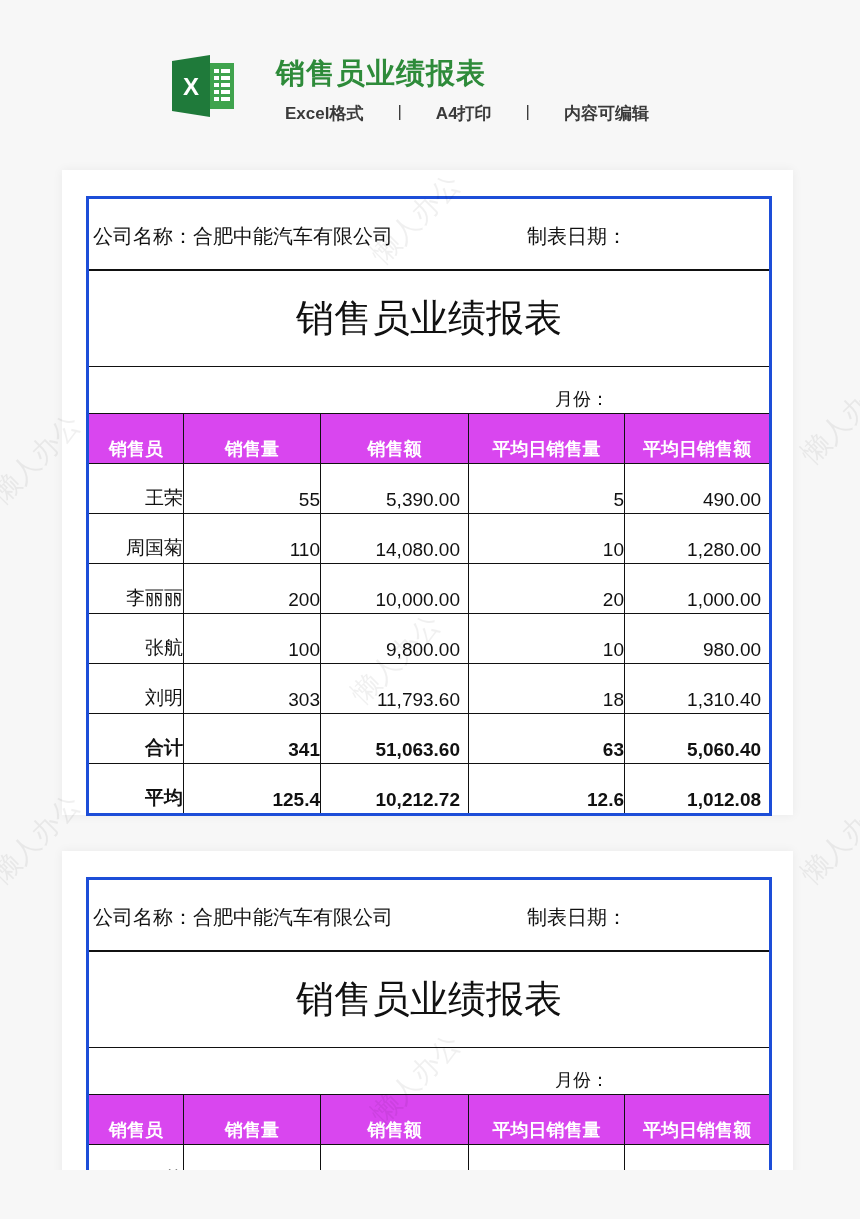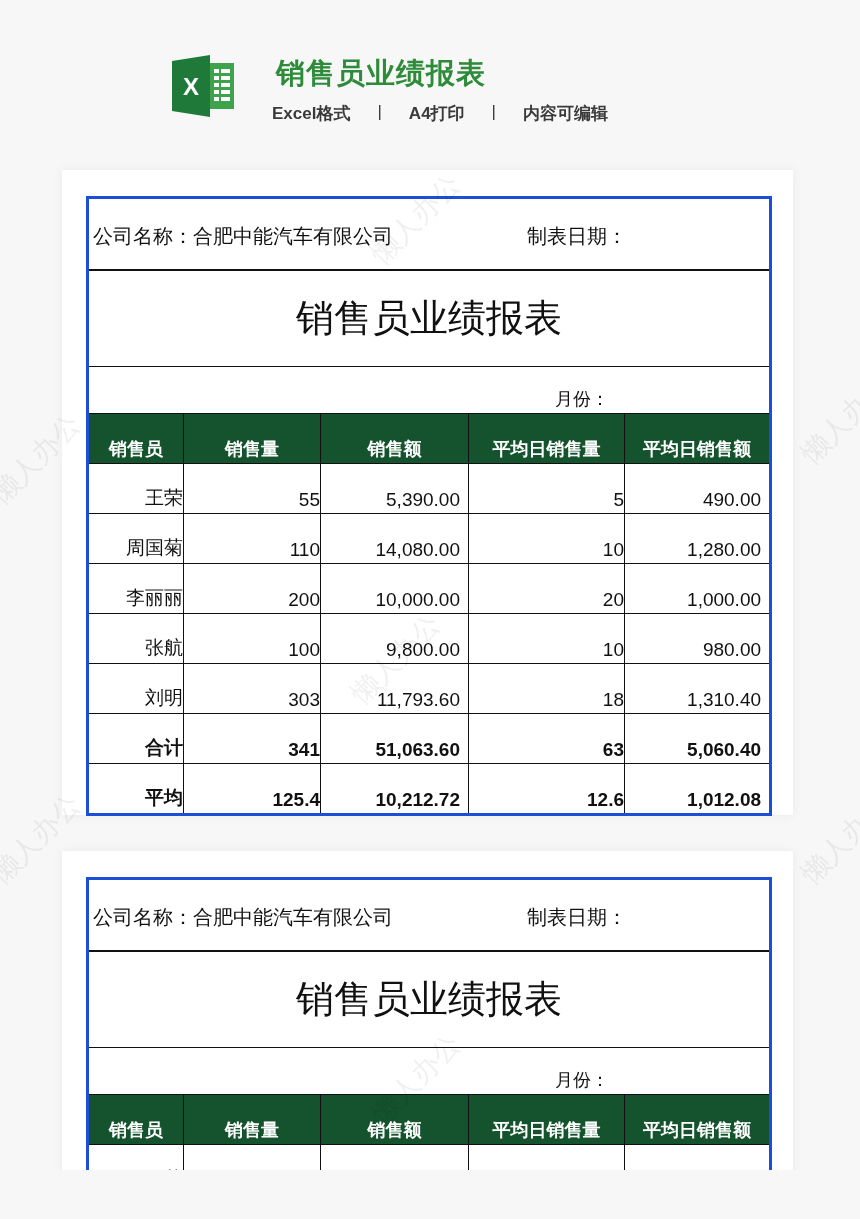--- a/index.html
+++ b/index.html
@@ -9,23 +9,23 @@
     font-family:"Liberation Sans","DejaVu Sans",sans-serif;
     position:relative;
   }
   .header { position:absolute; left:0; top:0; width:860px; height:150px; }
   .xl-icon { position:absolute; left:170px; top:55px; width:66px; height:62px; }
   .hdr-title {
     position:absolute; left:276px; top:54px;
     font-size:29px; font-weight:bold; color:#2e8b3a; letter-spacing:1px;
   }
   .hdr-sub {
-    position:absolute; left:272px; top:102px;
+    position:absolute; left:285px; top:102px;
     font-size:17px; font-weight:bold; color:#3a3a3a;
-    display:flex; gap:9px;
+    display:flex; gap:16px;
   }
   .hdr-sub .sep { margin:0 18px; font-weight:normal; }
   .card {
     position:absolute; left:62px; width:731px; background:#fff;
     box-shadow:0 0 10px rgba(0,0,0,0.06);
   }
   .card1 { top:170px; height:645px; }
   .card2 { top:851px; height:400px; }
   .clip { position:absolute; left:0; top:1170px; width:860px; height:49px; background:#f7f7f7; z-index:5; }
   table.sheet {
@@ -35,21 +35,21 @@
     border:3px solid #1d4ed8;
   }
   table.sheet td {
     border:1.5px solid #111; padding:0; color:#111;
     font-size:19px; overflow:hidden; white-space:nowrap;
   }
   tr.r-company td { height:70px; border-bottom:2px solid #111; }
   tr.r-title td { height:95px; text-align:center; font-size:38px; }
   tr.r-month td { height:46px; vertical-align:bottom; }
   tr.r-head td {
-    height:47px; background:#14532d; color:#fff; font-weight:bold;
+    height:47px; background:#d946ef; color:#fff; font-weight:bold;
     text-align:center; vertical-align:bottom; padding-bottom:2px; font-size:18px;
   }
   tr.r-data td { height:47px; vertical-align:bottom; padding-bottom:2px; }
   tr.r-sum td { font-weight:bold; }
   td.c { text-align:right; }
   td.r { text-align:right; padding-right:8px !important; }
   .company-cell { position:relative; }
   .company-label { position:absolute; left:4px; top:24px; font-size:20px; }
   .date-label { position:absolute; left:438px; top:24px; font-size:20px; }
   .month-label { display:block; text-align:right; padding-right:160px; padding-bottom:2px; font-size:18px;margin-top:8px; }

